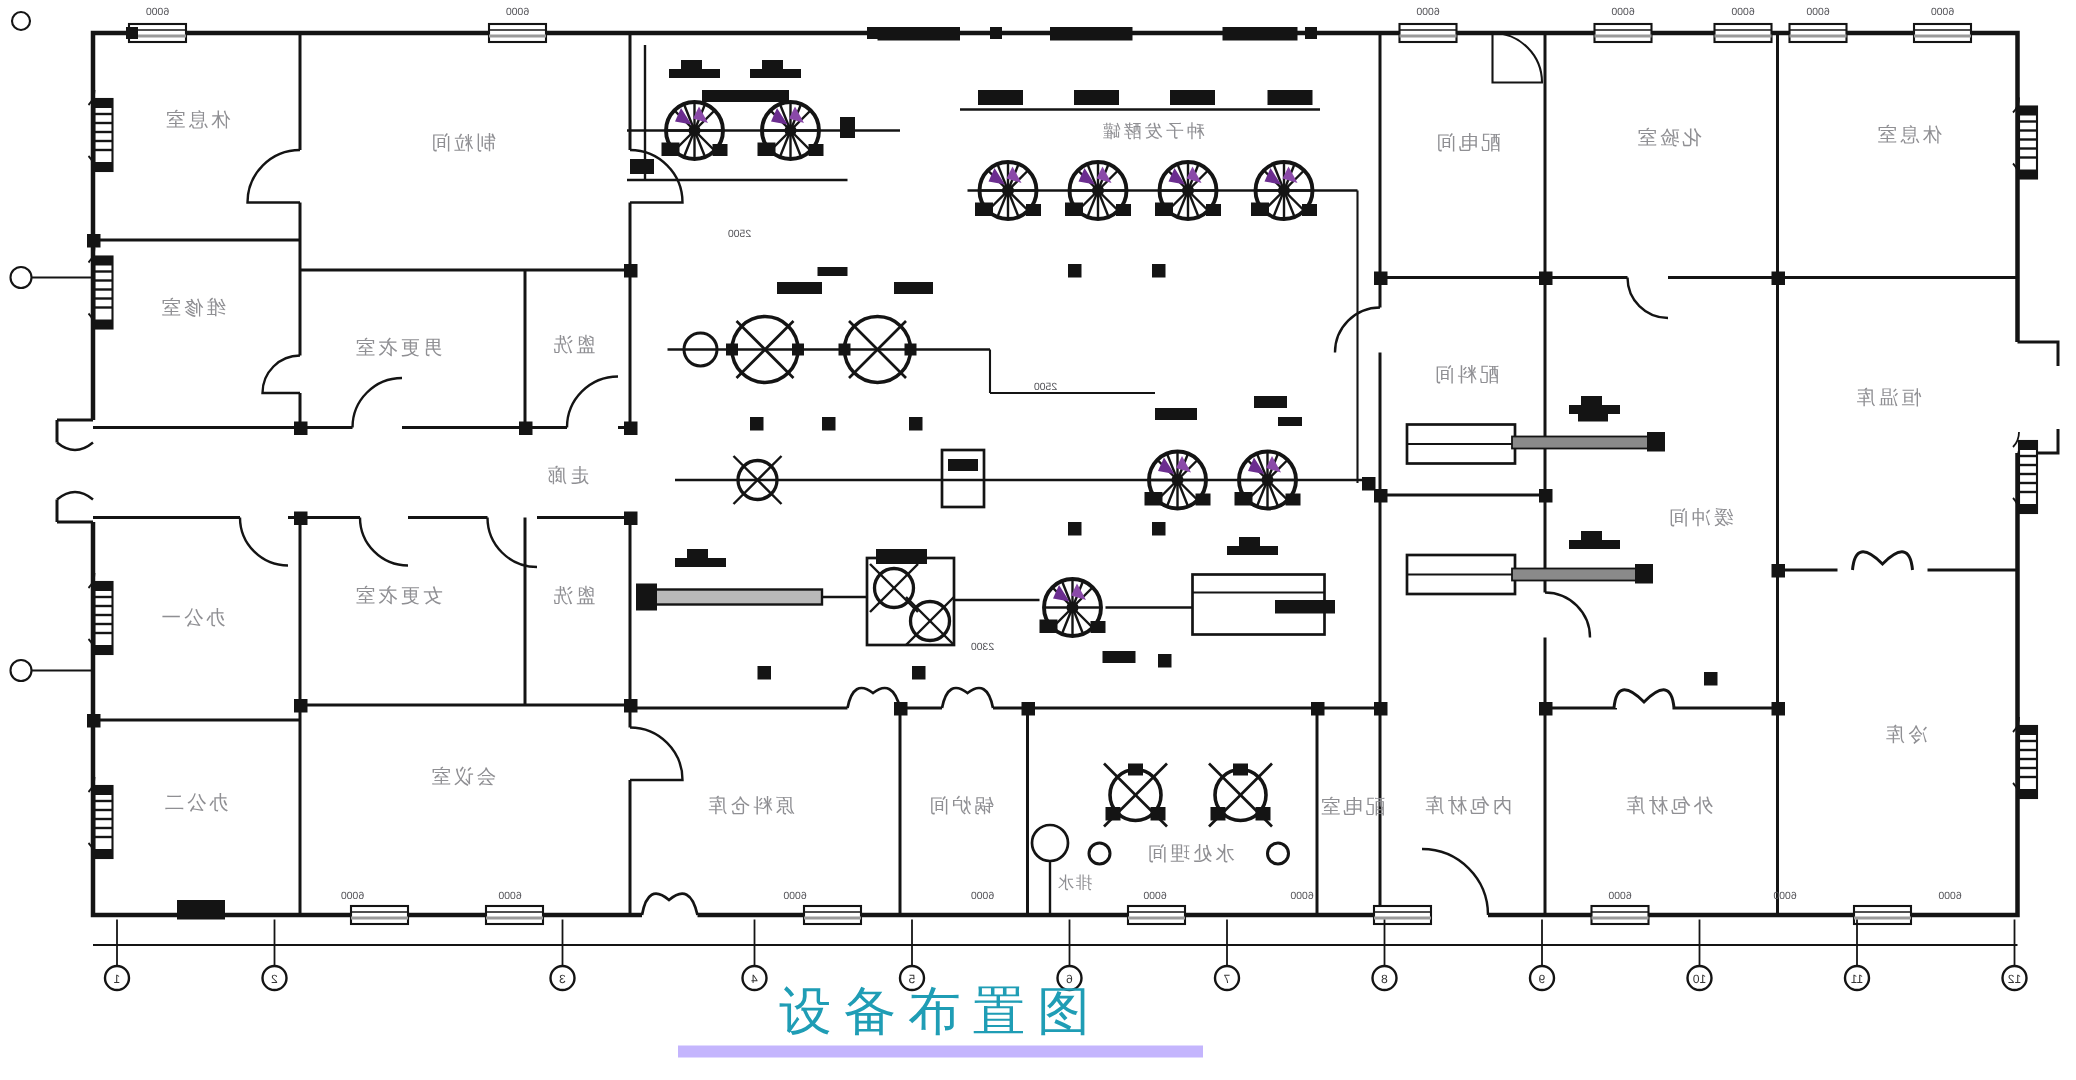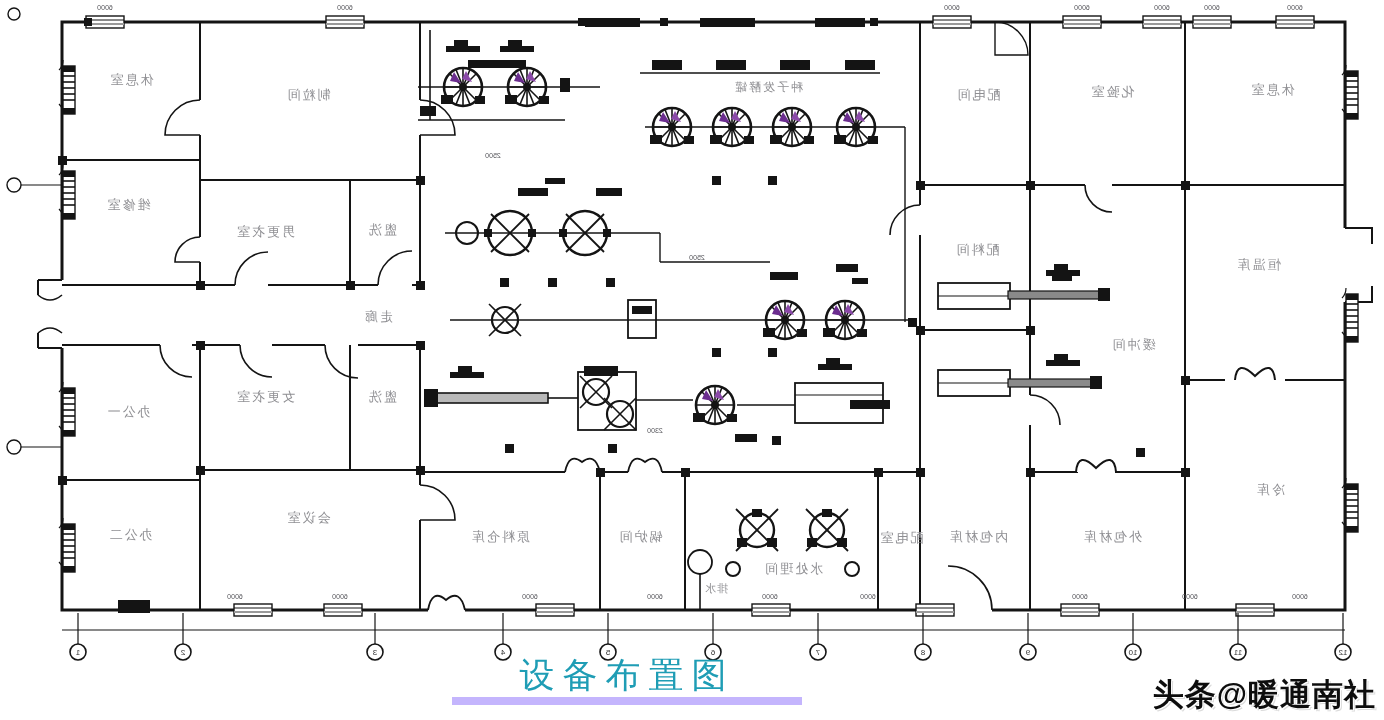--- a/index.html
+++ b/index.html
@@ -420,15 +420,14 @@
     <text class="room-label" transform="translate(977,254) scale(-1,1)" text-anchor="middle">配料间</text>
     <text class="room-label" transform="translate(1258,269) scale(-1,1)" text-anchor="middle">恒温库</text>
     <text class="room-label" transform="translate(1133,349) scale(-1,1)" text-anchor="middle">缓冲间</text>
     <text class="room-label" transform="translate(1270,494) scale(-1,1)" text-anchor="middle">冷库</text>
     <text class="equip-label" transform="translate(768,91) scale(-1,1)" text-anchor="middle">种子发酵罐</text>
     <text class="drain-label" transform="translate(716,592) scale(-1,1)" text-anchor="middle">排水</text>
   </g>
 </svg>
 
 <div class="title">设备布置图</div>
-<div class="watermark">头条@暖通南社</div>
 
 </div>
 
 </body></html>

